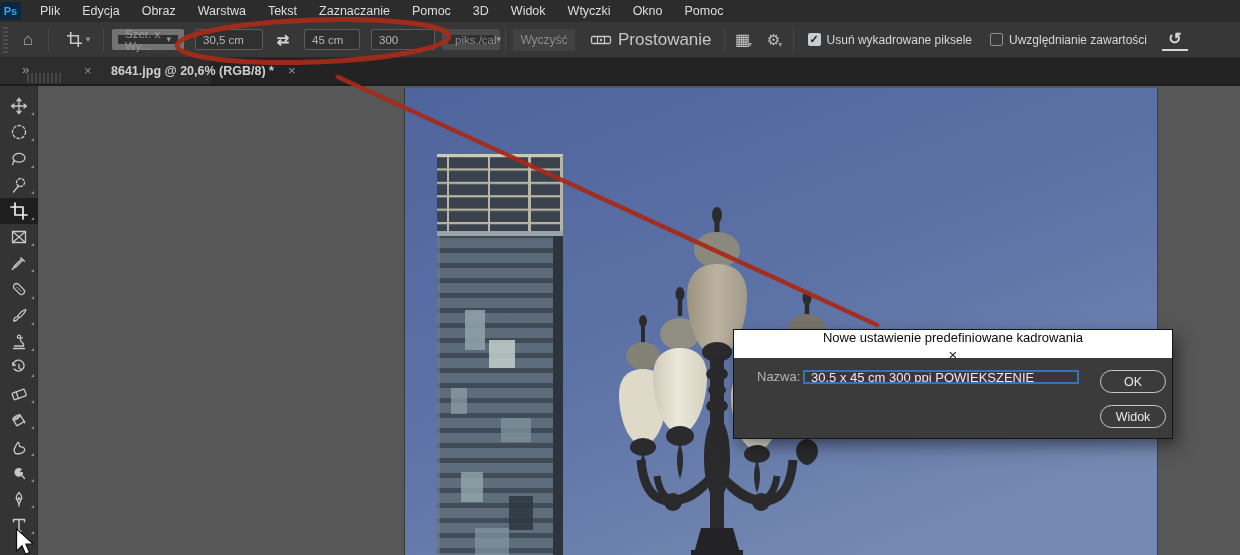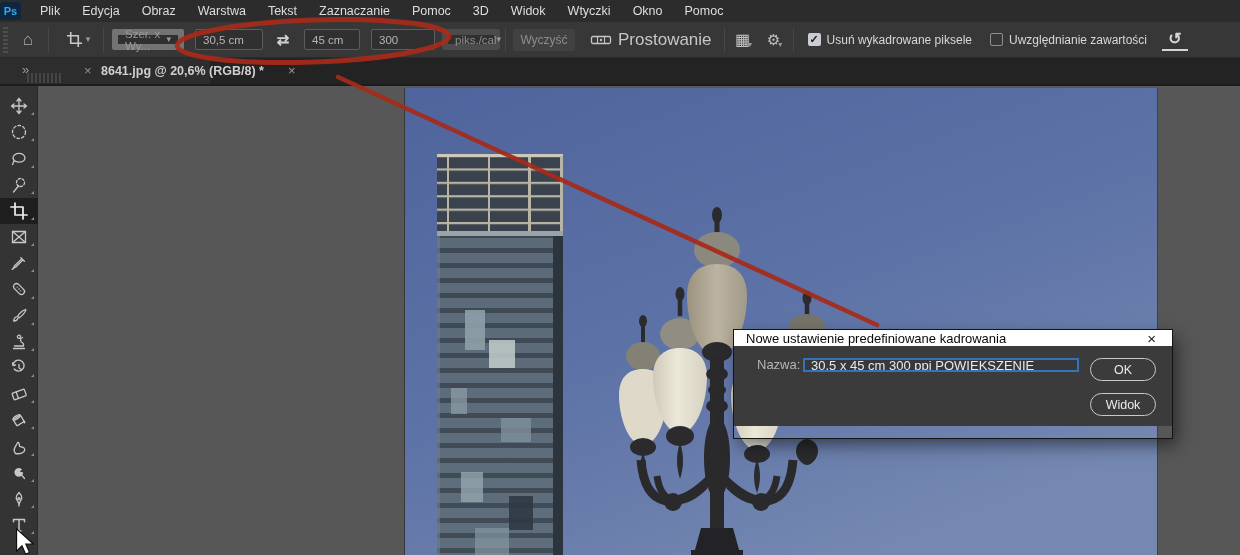--- a/index.html
+++ b/index.html
@@ -52,21 +52,21 @@
     border-bottom:2px solid #d5d5d5; height:22px; line-height:20px; }
 
   
   .tabstrip { position:absolute; left:0; top:58px; width:1240px; height:26px;
     background:#232323; z-index:20; }
   .tab-lighter { position:absolute; left:0; top:0; width:210px; height:26px; background:#2d2d2d; }
   .tab-overflow { position:absolute; left:22px; top:4px; color:#9a9a9a; font-size:13px; letter-spacing:1px; }
   .tab-gripper { position:absolute; left:27px; top:15px; width:36px; height:10px;
     background:repeating-linear-gradient(90deg,#454545 0 2px,#2d2d2d 2px 4px); border-radius:2px; }
   .tab-prev-close { position:absolute; left:84px; top:5px; color:#8f8f8f; font-size:13px; }
-  .tab-title { position:absolute; left:101px; top:6px; color:#cfcfcf; font-size:12.5px; font-weight:bold; white-space:nowrap; }
+  .tab-title { position:absolute; left:111px; top:6px; color:#cfcfcf; font-size:12.5px; font-weight:bold; white-space:nowrap; }
   .tab-close { position:absolute; left:288px; top:5px; color:#9a9a9a; font-size:13px; }
 
   
   .content { position:absolute; left:0; top:84px; width:1240px; height:471px;
     background:#575757; border-top:2px solid #1c1c1c; }
   .toolbar { position:absolute; left:0; top:0; width:38px; height:471px; background:#343434;
     border-right:1px solid #2a2a2a; display:flex; flex-direction:column; padding-top:7px; z-index:15; }
   .tool { width:38px; height:26.2px; border:none; background:transparent; position:relative;
     display:flex; align-items:center; justify-content:center; cursor:default; }
   .tool svg { stroke:#c8c8c8; fill:none; stroke-width:1.3; stroke-linecap:round; stroke-linejoin:round; }
@@ -75,30 +75,30 @@
     border-left:3px solid transparent; border-bottom:3px solid #8f8f8f; }
   .tool.active { background:#1e1e1e; }
   .tool.active svg { stroke:#efefef; }
 
   .photo { position:absolute; left:405px; top:2px; width:752px; height:469px;
     box-shadow:-1px 0 0 rgba(0,0,0,.35), 1px 0 0 rgba(0,0,0,.25); }
 
   
   .dialog { position:absolute; left:734px; top:330px; width:438px; height:108px; z-index:40;
     box-shadow:0 0 0 1px #141414, 5px 7px 16px rgba(0,0,0,.5); }
-  .dialog-titlebar { height:16px; background:#ffffff; display:flex; align-items:center;
-    padding:0 12px; }
+  .dialog-titlebar { height:28px; background:#ffffff; display:flex; align-items:center;
+    padding:0 12px;flex-direction:column; }
   .dialog-title { color:#0a0a0a; font-size:13px; flex:1; }
   .dialog-x { color:#222; font-size:15px; line-height:1; cursor:default; padding:2px 4px; }
   .dialog-body { height:80px; background:#3b3b3b; position:relative; }
   .dlg-label { position:absolute; left:23px; top:11px; color:#b4b4b4; font-size:13px; }
   .dlg-input { position:absolute; left:69px; top:12px; width:276px; height:14px;
     background:#383838; border:2px solid #3472bd; color:#eaeaea; font-size:13px;
     padding:0 6px; outline:none; font-family:"Liberation Sans", sans-serif; }
-  .dlg-btn { position:absolute; right:16px; width:66px; height:23px; border-radius:12px;
+  .dlg-btn { position:absolute; right:6px; width:66px; height:23px; border-radius:12px;
     background:transparent; border:1.5px solid #c9c9c9; color:#eaeaea; font-size:12.5px; cursor:default; }
   .ok-btn { top:12px; }
   .cancel-btn { top:47px; }
 
   
   .annotation { position:absolute; left:0; top:0; width:1240px; height:555px;
     z-index:50; pointer-events:none; }
 
   
   .cursor { position:absolute; left:14px; top:528px; z-index:60; pointer-events:none; }

